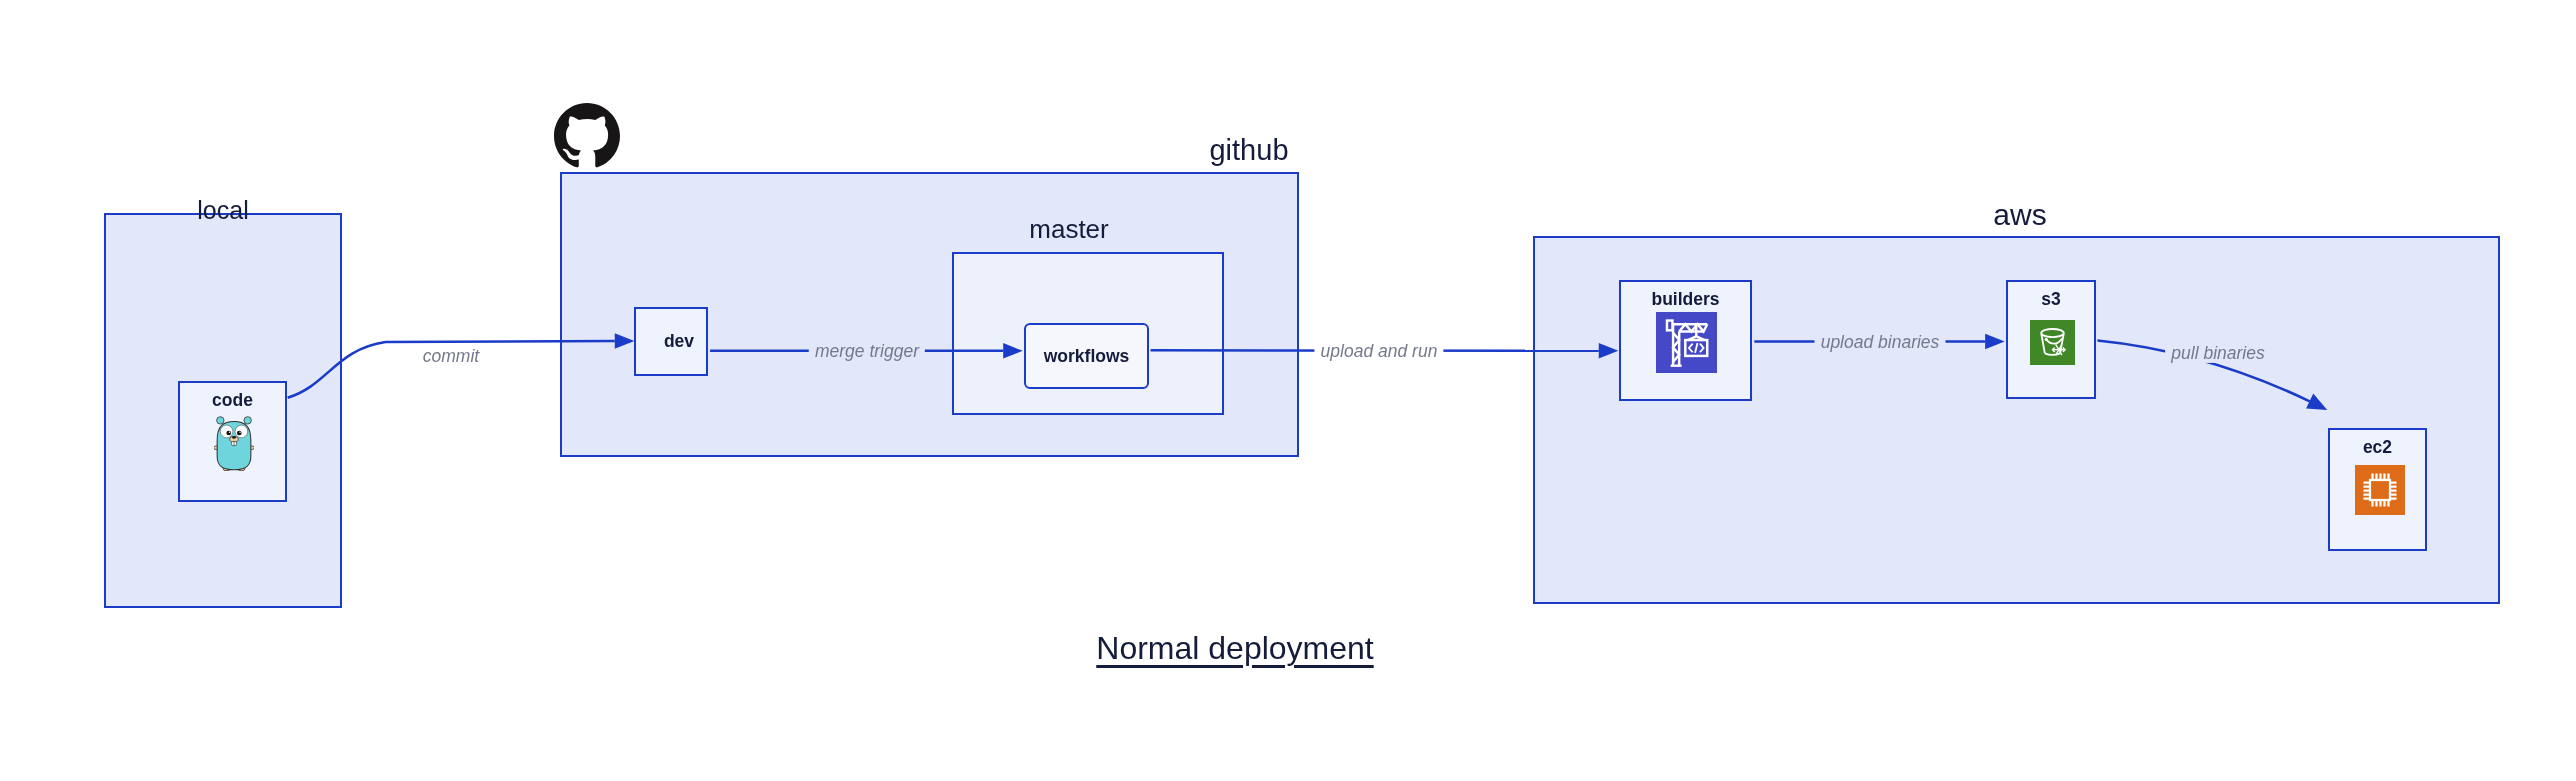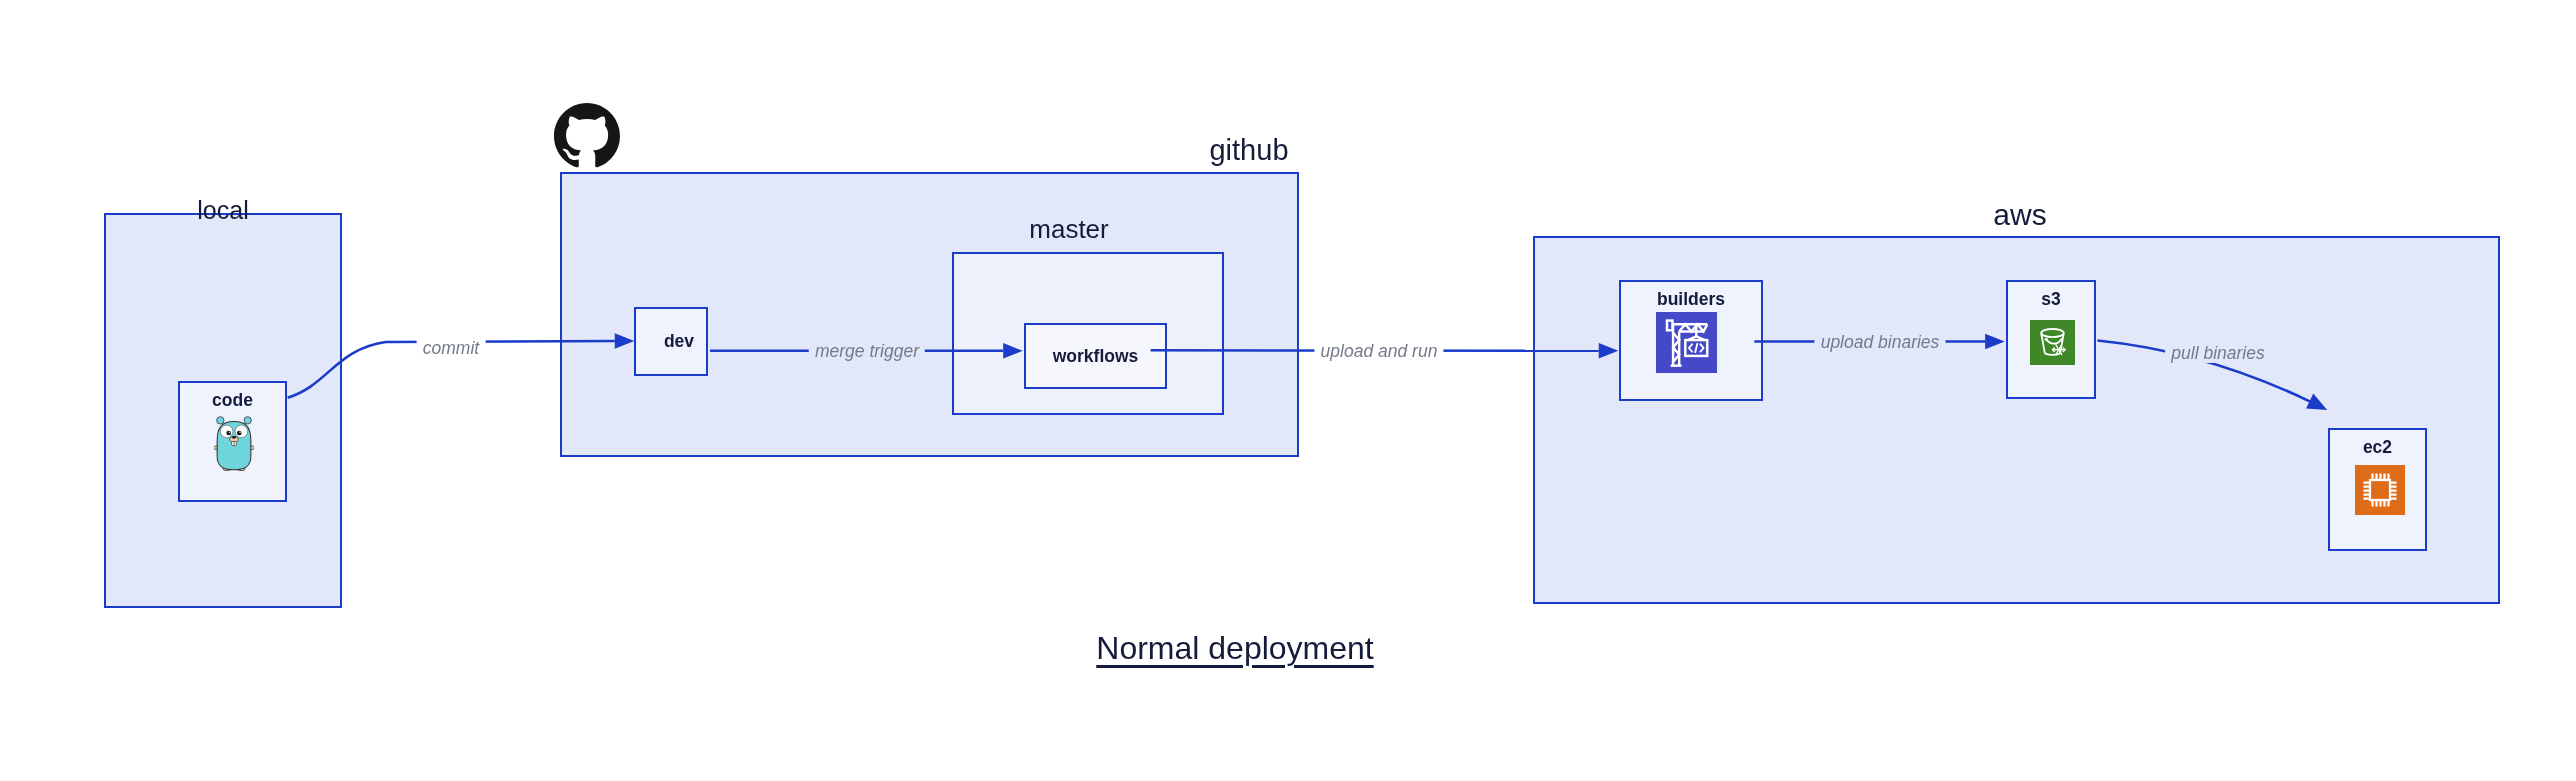--- a/index.html
+++ b/index.html
@@ -78,25 +78,25 @@
       <ellipse cx="38" cy="42.5" rx="3.6" ry="2.6" fill="#1c1c1c"></ellipse>
       <rect x="33.5" y="50" width="9" height="8" rx="2" fill="#fff" stroke="#333" stroke-width="1.3"></rect>
       <line x1="38" y1="50" x2="38" y2="58" stroke="#333" stroke-width="1.3"></line>
     </svg>
   </div>
 
   <div class="nbox center" id="node-dev" style="left:634px;top:307px;width:74px;height:69px;padding-left:16px;">
     <div class="nlabel">dev</div>
   </div>
 
-  <div class="nbox center" id="node-workflows" style="left:1024px;top:323px;width:143px;height:66px;">
+  <div class="nbox center" id="node-workflows" style="left:1024px;top:323px;width:125px;height:66px;border-radius:6px;">
     <div class="nlabel">workflows</div>
   </div>
 
-  <div class="nbox top" id="node-builders" style="left:1619px;top:280px;width:144px;height:121px;">
+  <div class="nbox top" id="node-builders" style="left:1619px;top:280px;width:133px;height:121px;">
     <div class="nlabel">builders</div>
     <svg class="icon-abs" style="left:35px;top:30px;" width="61" height="61" viewBox="0 0 100 100">
       <rect x="0" y="0" width="100" height="100" fill="var(--codebuild_purple,#4549c8)"></rect>
       <g stroke="#fff" stroke-width="4" fill="none">
         <rect x="18" y="14" width="9" height="16"></rect>
         <path d="M27 20 H84"></path>
         <path d="M38 32 H78"></path>
         <path d="M38 32 L48 20 L58 32 L68 20 L78 32 L84 20"></path>
         <path d="M28 20 V88"></path>
         <path d="M38 32 V88"></path>
@@ -160,21 +160,21 @@
     <path class="edge-line" d="M 2233 680 L 3103 681"></path>
     <polygon class="edge-head" points="3141,681 3103,666 3103,696"></polygon>
 
     <path class="edge-line" d="M 3405 663 L 3853 663"></path>
     <polygon class="edge-head" points="3891,663 3853,648 3853,678"></polygon>
 
     <path class="edge-line" d="M 4071 661 Q 4280 682 4483 779"></path>
     <polygon class="edge-head" points="4517,796 4476,793 4490,764"></polygon>
   </svg>
 
-  <div class="elabel on-white" style="left:451px;top:348px;">commit</div>
+  <div class="elabel on-white" style="left:451px;top:356px;">commit</div>
   <div class="elabel on-fill" style="left:867px;top:351px;">merge trigger</div>
   <div class="elabel on-white" style="left:1379px;top:351px;">upload and run</div>
   <div class="elabel on-fill" style="left:1880px;top:342px;">upload binaries</div>
   <div class="elabel on-fill" style="left:2218px;top:353px;text-align:center;">pull binaries</div>
 
   <div class="title">Normal deployment</div>
 
 </div>
 
 

